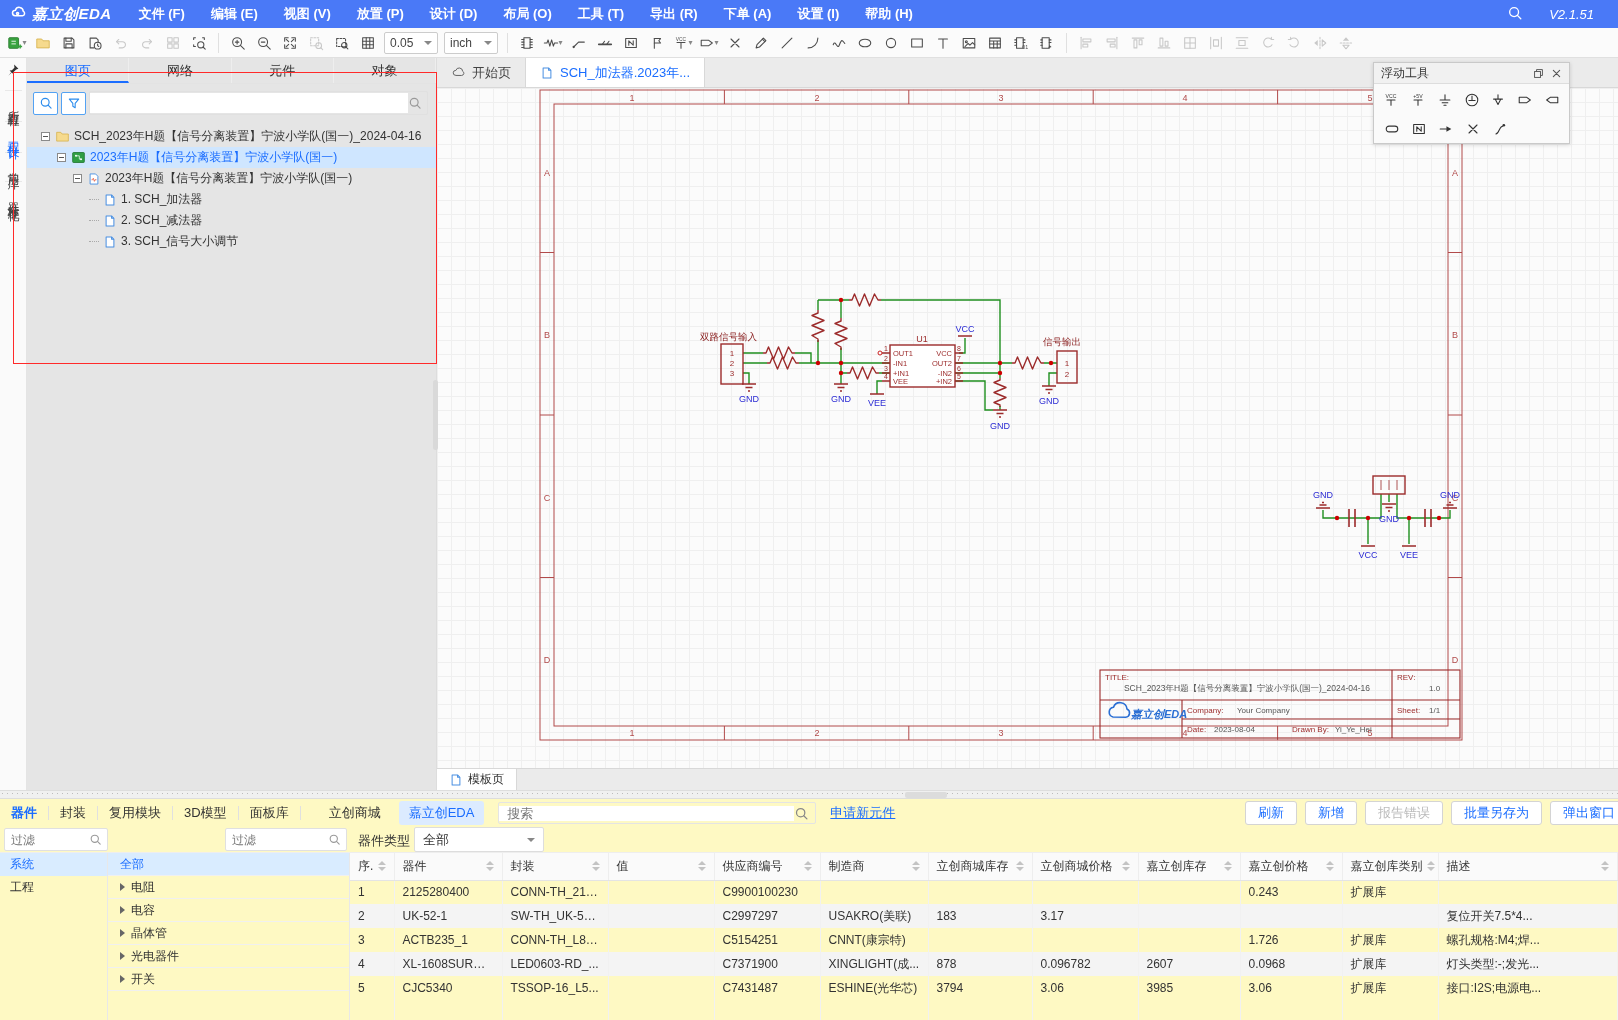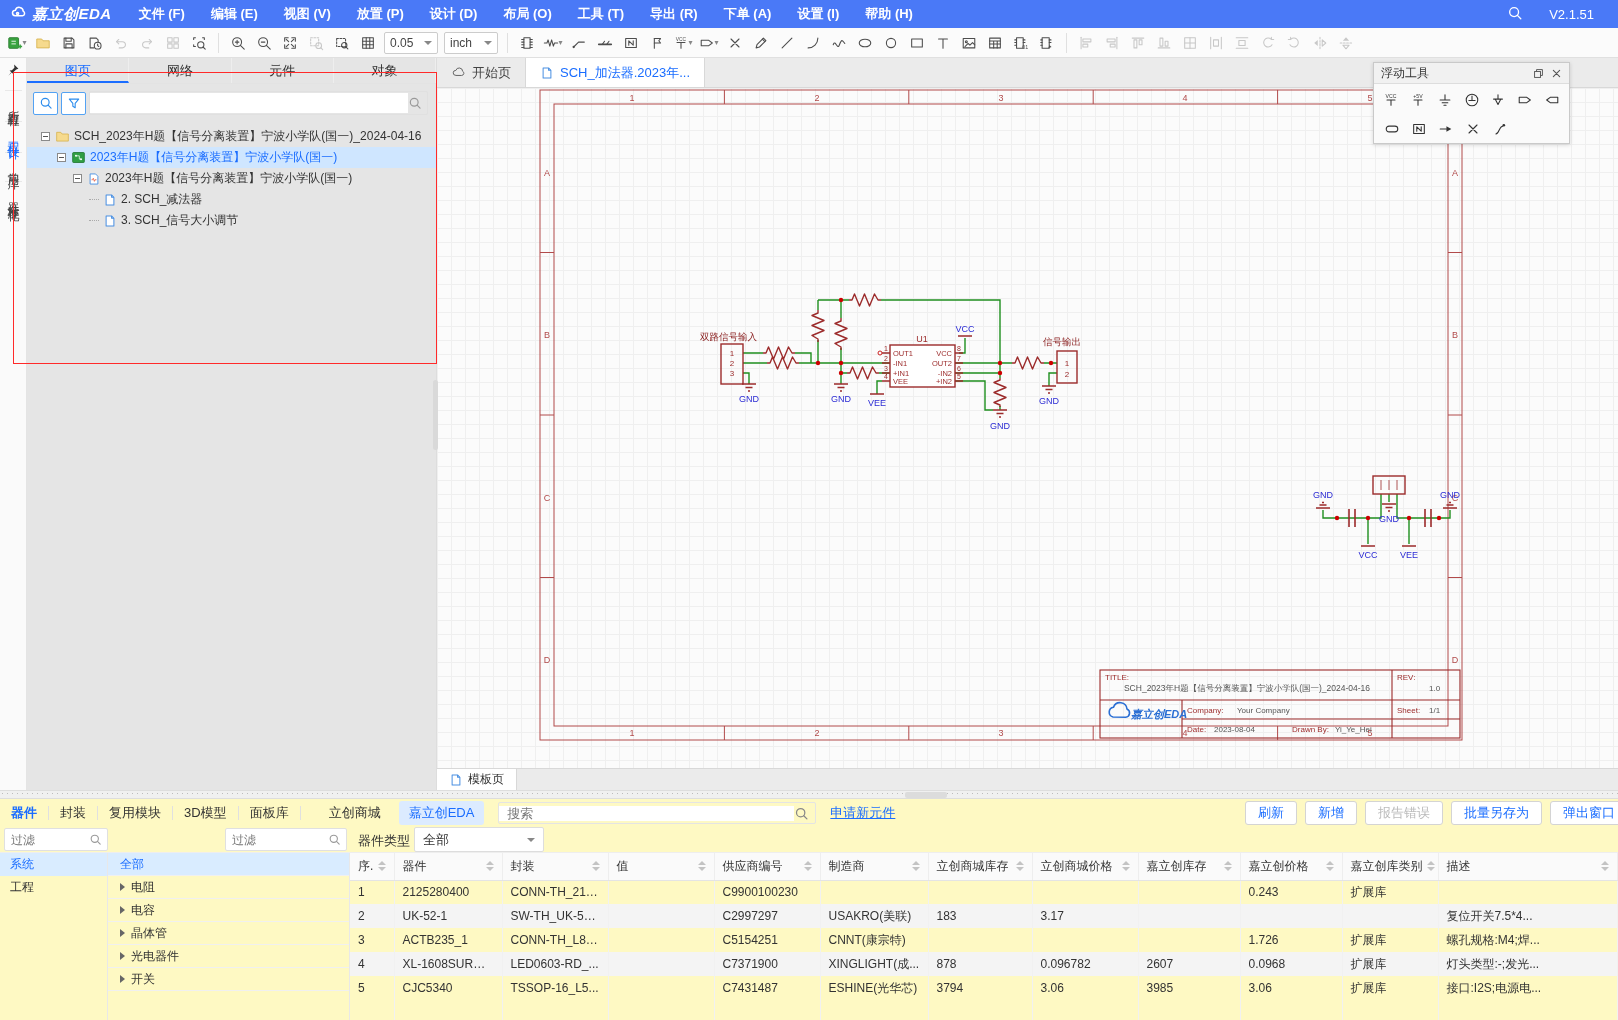--- a/index.html
+++ b/index.html
@@ -9,21 +9,21 @@
 
   
   #menubar { position:absolute; left:0; top:0; width:100%; height:28px; background:#4a79f7;
     display:flex; align-items:center; color:#fff; }
   #logo { display:flex; align-items:center; gap:5px; padding:0 14px 0 10px; }
   #logo svg { stroke:#fff; }
   #logo-text { font-size:15px; font-weight:bold; font-style:italic; letter-spacing:0.5px; }
   .menu-item { padding:0 13px; font-size:13px; height:28px; line-height:28px; cursor:default; }
   #menubar-right { margin-left:auto; display:flex; align-items:center; gap:26px; padding-right:24px; }
   #menubar-search svg { stroke:#fff; }
-  #version { font-size:13px; }
+  #version { font-size:13px;font-style:italic; }
 
   
   #toolbar { position:absolute; left:0; top:28px; width:100%; height:30px; background:#fbfbfb;
     border-bottom:1px solid #e0e0e0; display:flex; align-items:center; padding-left:4px; }
   .tb-btn { width:26px; height:26px; border:none; background:transparent; color:#4d4d4d;
     display:inline-flex; align-items:center; justify-content:center; position:relative; }
   .tb-btn.disabled { color:#c8c8c8; }
   .tb-btn .caret { font-size:8px; color:#888; margin-left:-1px; }
   .tb-sep { width:1px; height:20px; background:#e0e0e0; margin:0 6px; }
   .tb-select { height:22px; min-width:54px; border:1px solid #ccc; border-radius:2px; background:#fff;
@@ -548,20 +548,30 @@
         </div>
         <div class="tree-row" style="padding-left: 46px;">
           <span class="twisty"></span>
           <span class="t-icon">
             <svg viewBox="0 0 18 18" width="14" height="14">
               <path d="M4 2.5h7l3 3V15.5H4z" fill="#fff" stroke="#4a90e2" stroke-width="1.2"></path>
               <path d="M5.8 10h1.5l.8-2 1.4 4 .8-2h1.9" stroke="#e4593d" fill="none" stroke-width="1"></path>
             </svg>
           </span>
           <span>2023年H题【信号分离装置】宁波小学队(国一)</span>
+        </div>
+        <div class="tree-row" style="padding-left: 62px;">
+          <span class="leaf-dash"></span>
+          <span class="t-icon">
+            <svg viewBox="0 0 18 18" width="14" height="14" fill="#fff" stroke="#4a90e2" stroke-width="1.3" stroke-linejoin="round">
+              <path d="M4 2.5h7l3 3V15.5H4z"></path>
+              <path d="M11 2.5v3h3" fill="none"></path>
+            </svg>
+          </span>
+          <span>1. SCH_加法器</span>
         </div>
         <div class="tree-row" style="padding-left: 62px;">
           <span class="leaf-dash"></span>
           <span class="t-icon">
             <svg viewBox="0 0 18 18" width="14" height="14" fill="#fff" stroke="#4a90e2" stroke-width="1.3" stroke-linejoin="round">
               <path d="M4 2.5h7l3 3V15.5H4z"></path>
               <path d="M11 2.5v3h3" fill="none"></path>
             </svg>
           </span>
           <span>2. SCH_减法器</span>

